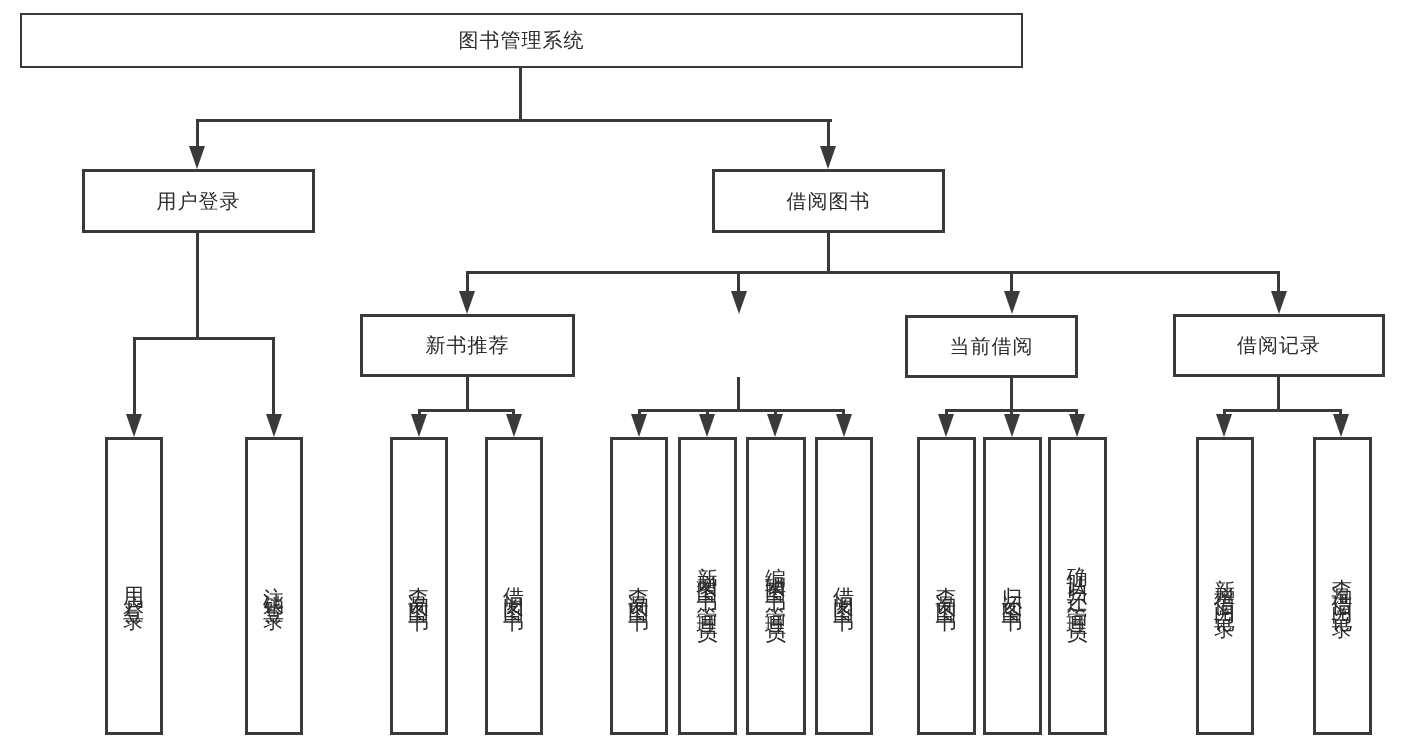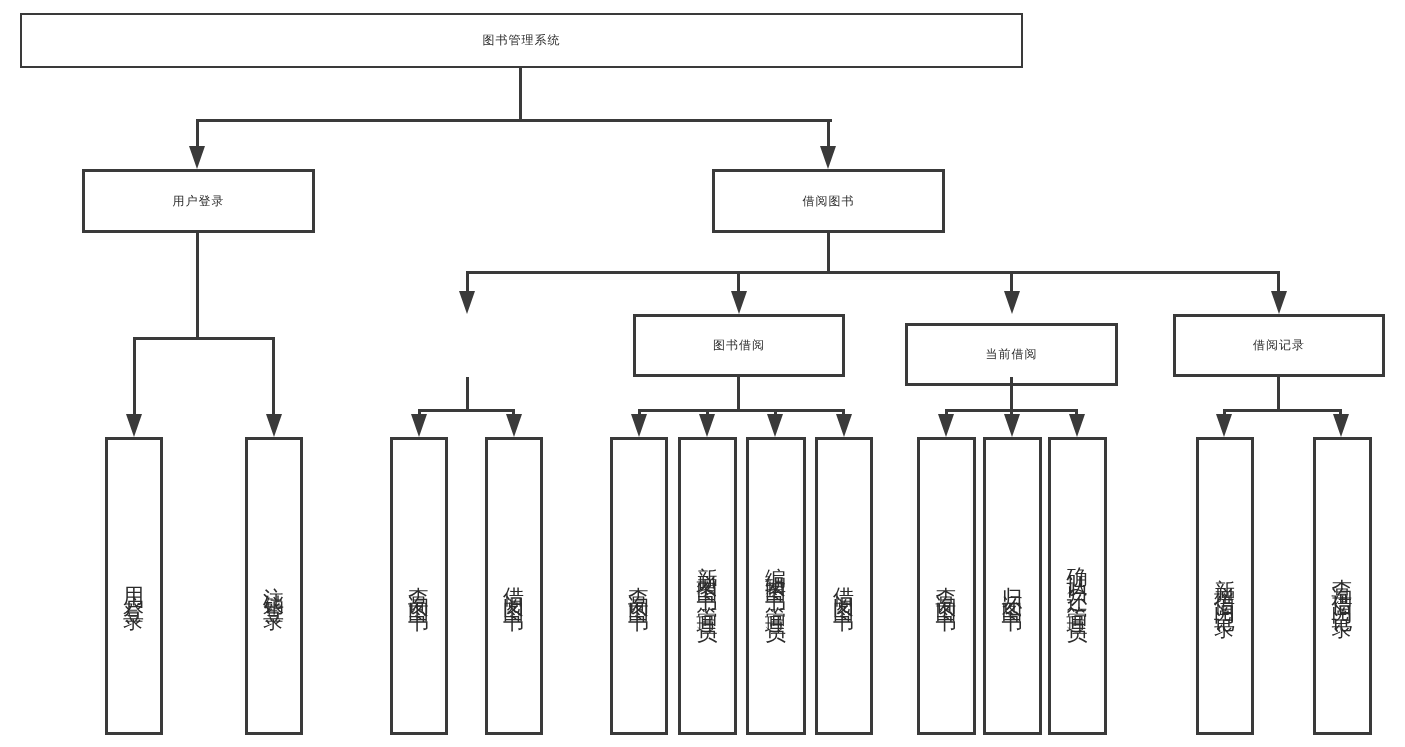--- a/index.html
+++ b/index.html
@@ -17,21 +17,21 @@
     font-family:"Liberation Sans","DejaVu Sans",sans-serif;
     color:var(--text);
     overflow:hidden;
   }
   
   .node{
     position:absolute;
     border:3px solid var(--line);
     background:#fff;
     display:flex;align-items:center;justify-content:center;
-    font-size:12px;
+    font-size:20px;
     letter-spacing:1px;
     white-space:nowrap;
   }
   .node.root{border-width:2px;}
   .vnode{
     position:absolute;
     border:3px solid var(--line);
     background:#fff;
     display:flex;align-items:center;justify-content:center;
   }
@@ -94,24 +94,24 @@
   <div class="hline" style="left:466px;top:271px;width:814px;"></div>
   <div class="vline" style="left:466px;top:271px;height:22px;"></div>
   <div class="arrow" style="left:459px;top:291px;"></div>
   <div class="vline" style="left:737px;top:271px;height:22px;"></div>
   <div class="arrow" style="left:731px;top:291px;"></div>
   <div class="vline" style="left:1010px;top:271px;height:22px;"></div>
   <div class="arrow" style="left:1004px;top:291px;"></div>
   <div class="vline" style="left:1277px;top:271px;height:22px;"></div>
   <div class="arrow" style="left:1271px;top:291px;"></div>
 
-  <div class="node" style="left:633px;top:314px;width:212px;height:63px;">
-    <span>图书借阅</span>
+  <div class="node" style="left:360px;top:314px;width:215px;height:63px;">
+    <span>新书推荐</span>
   </div>
-  <div class="node" style="left:905px;top:323px;width:213px;height:63px;">
+  <div class="node" style="left:905px;top:315px;width:173px;height:63px;">
     <span>当前借阅</span>
   </div>
   <div class="node" style="left:1173px;top:314px;width:212px;height:63px;">
     <span>借阅记录</span>
   </div>
 
   <div class="vline" style="left:466px;top:377px;height:32px;"></div>
   <div class="hline" style="left:418px;top:409px;width:97px;"></div>
   <div class="vline" style="left:418px;top:409px;height:8px;"></div>
   <div class="arrow" style="left:411px;top:414px;"></div>

